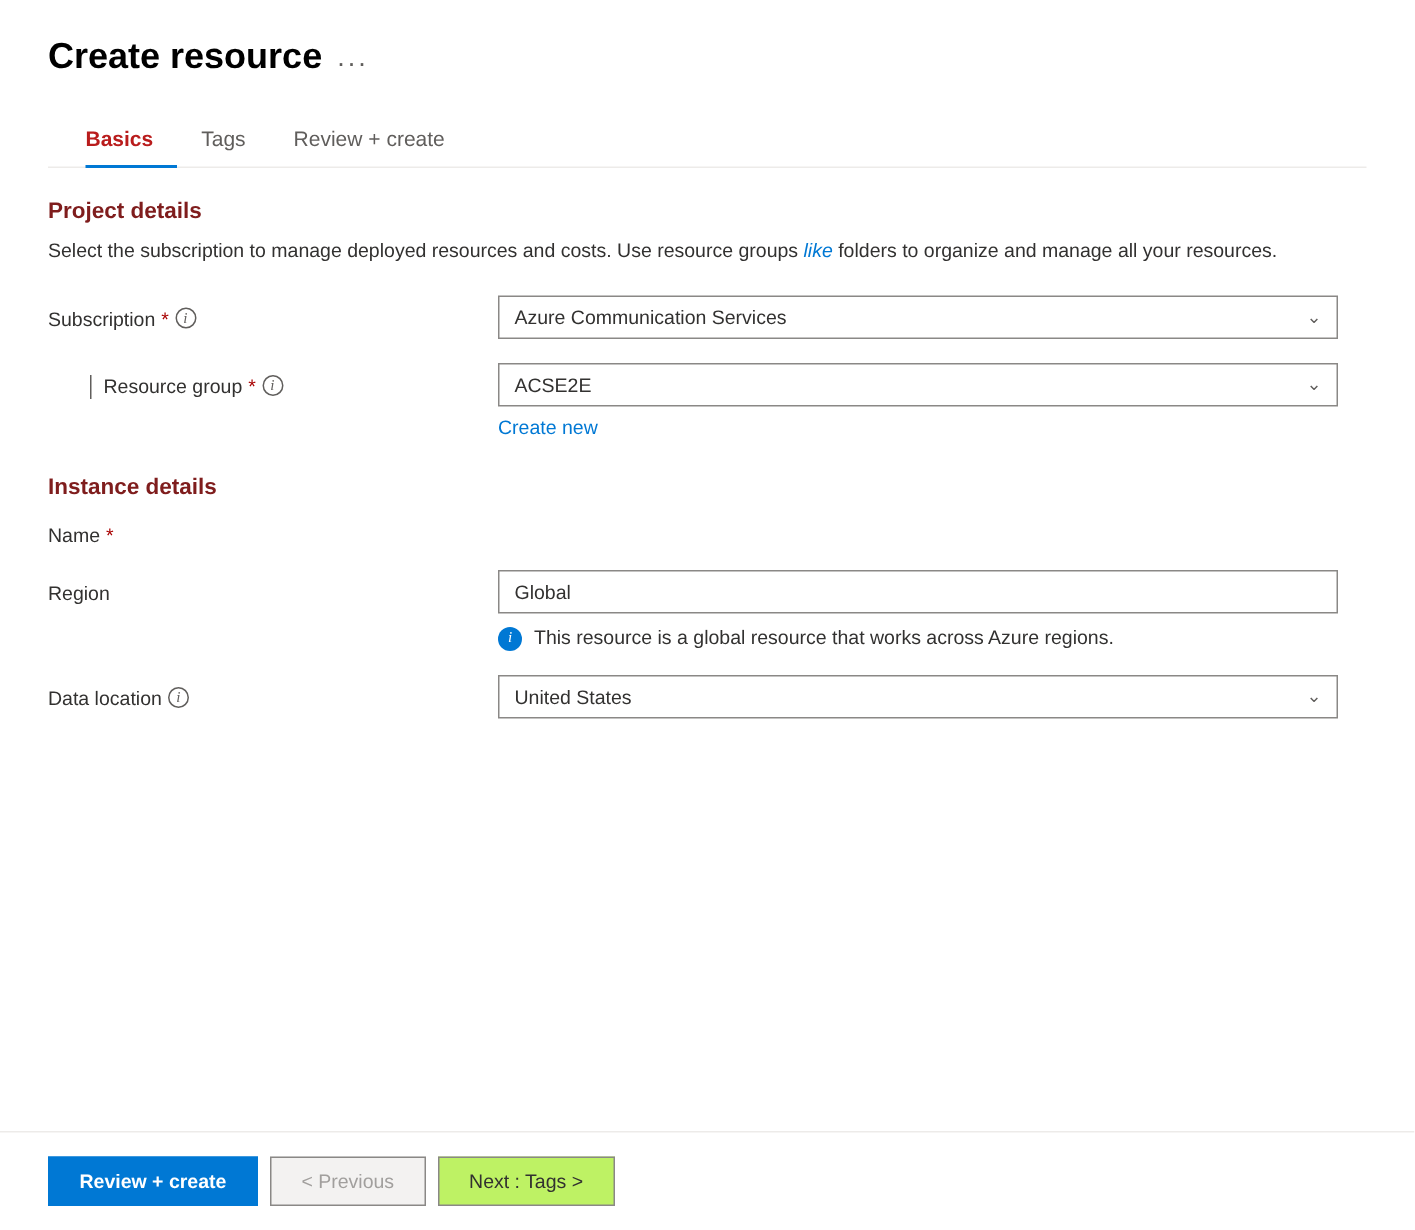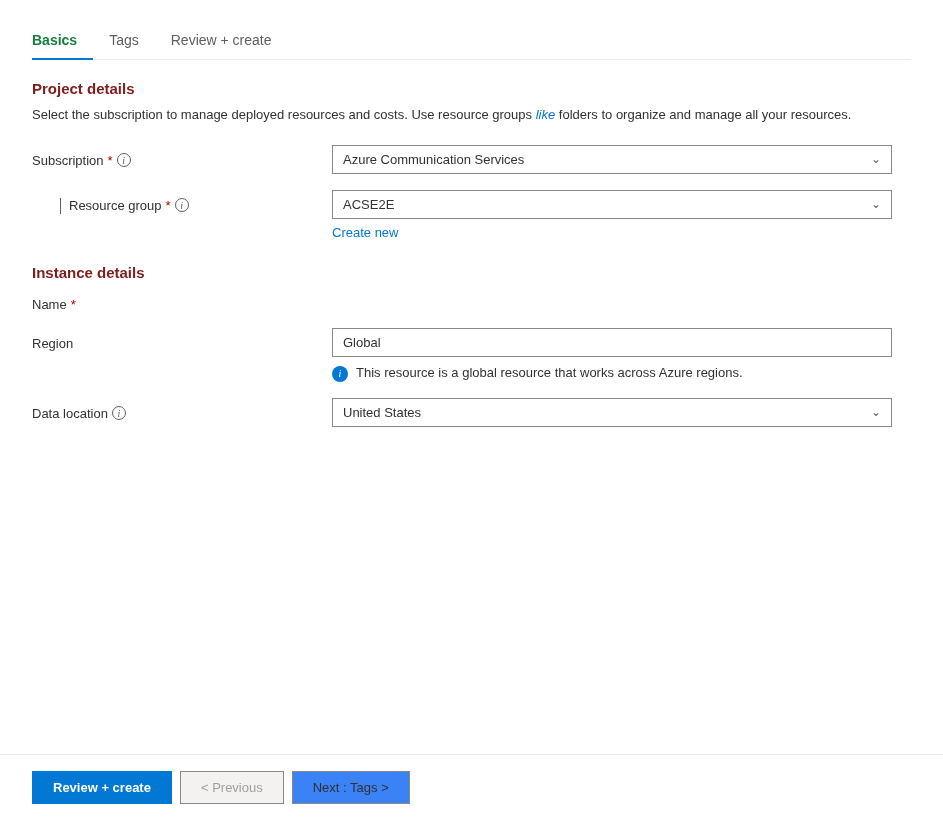--- a/index.html
+++ b/index.html
@@ -43,23 +43,24 @@
       padding: 8px 16px 10px 0;
       margin-right: 16px;
       cursor: pointer;
       font-size: 14px;
       color: #605e5c;
       border-bottom: 2px solid transparent;
       margin-bottom: -1px;
       user-select: none;
     }
     .tab.active {
-      color: #15803d;
+      color: #b91c1c;
       border-bottom: 2px solid #0078d4;
       font-weight: 600;
+      margin-left: 25px;
     }
     .description-text {
       font-size: 13px;
       color: #323130;
       line-height: 1.5;
       margin-bottom: 24px;
     }
     .section-title {
       font-size: 15px;
       font-weight: 600;
@@ -208,21 +209,21 @@
       font-size: 13px;
       cursor: pointer;
       white-space: nowrap;
     }
     .btn-secondary:disabled {
       color: #a19f9d;
       cursor: default;
       text-align: right;
     }
     .btn-outline {
-      background: #3b82f6;
+      background: #bef264;
       color: #323130;
       border: 1px solid #8a8886;
       padding: 8px 20px;
       font-size: 13px;
       cursor: pointer;
       white-space: nowrap;
     }
     .indented-row {
       display: flex;
       align-items: flex-start;
@@ -266,20 +267,24 @@
       font-size: 13px;
       color: #323130;
       outline: none;
     }
   </style>
 </head>
 <body>
 
 <div class="page-container">
 
+  <div class="page-header">
+    <h1 class="page-title">Create resource</h1>
+    <span class="ellipsis">...</span>
+  </div>
 
   <div class="tabs">
     <div class="tab active">Basics</div>
     <div class="tab">Tags</div>
     <div class="tab">Review + create</div>
   </div>
 
   <div class="content-area">
 
 

